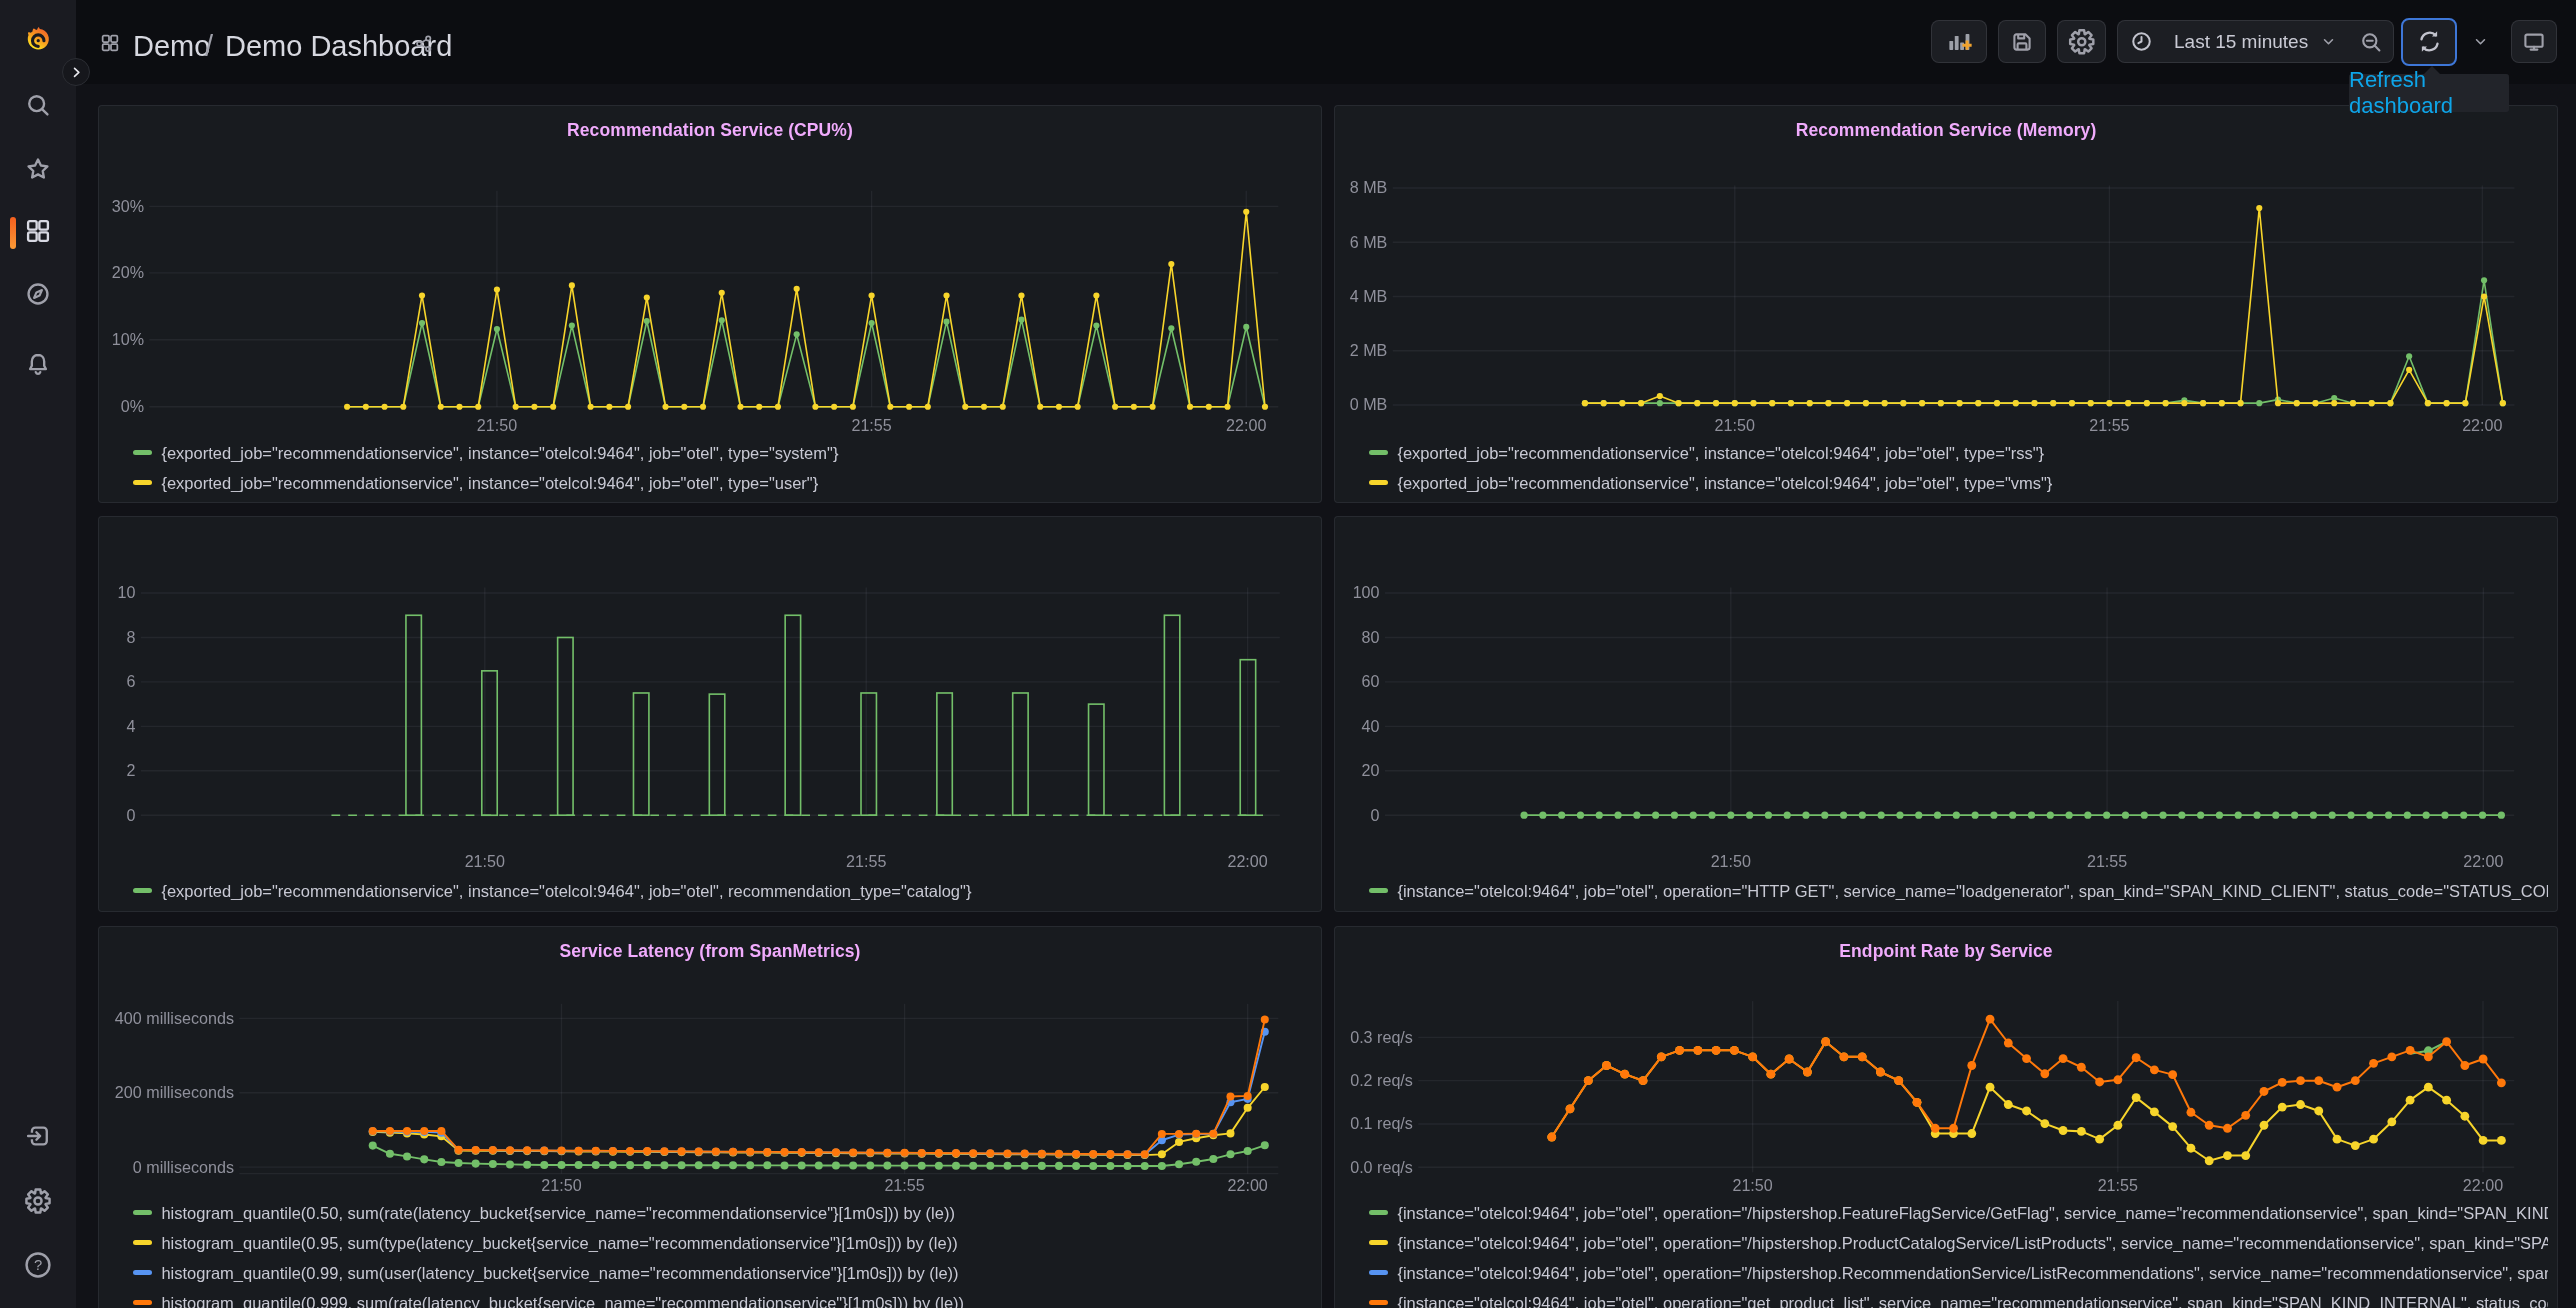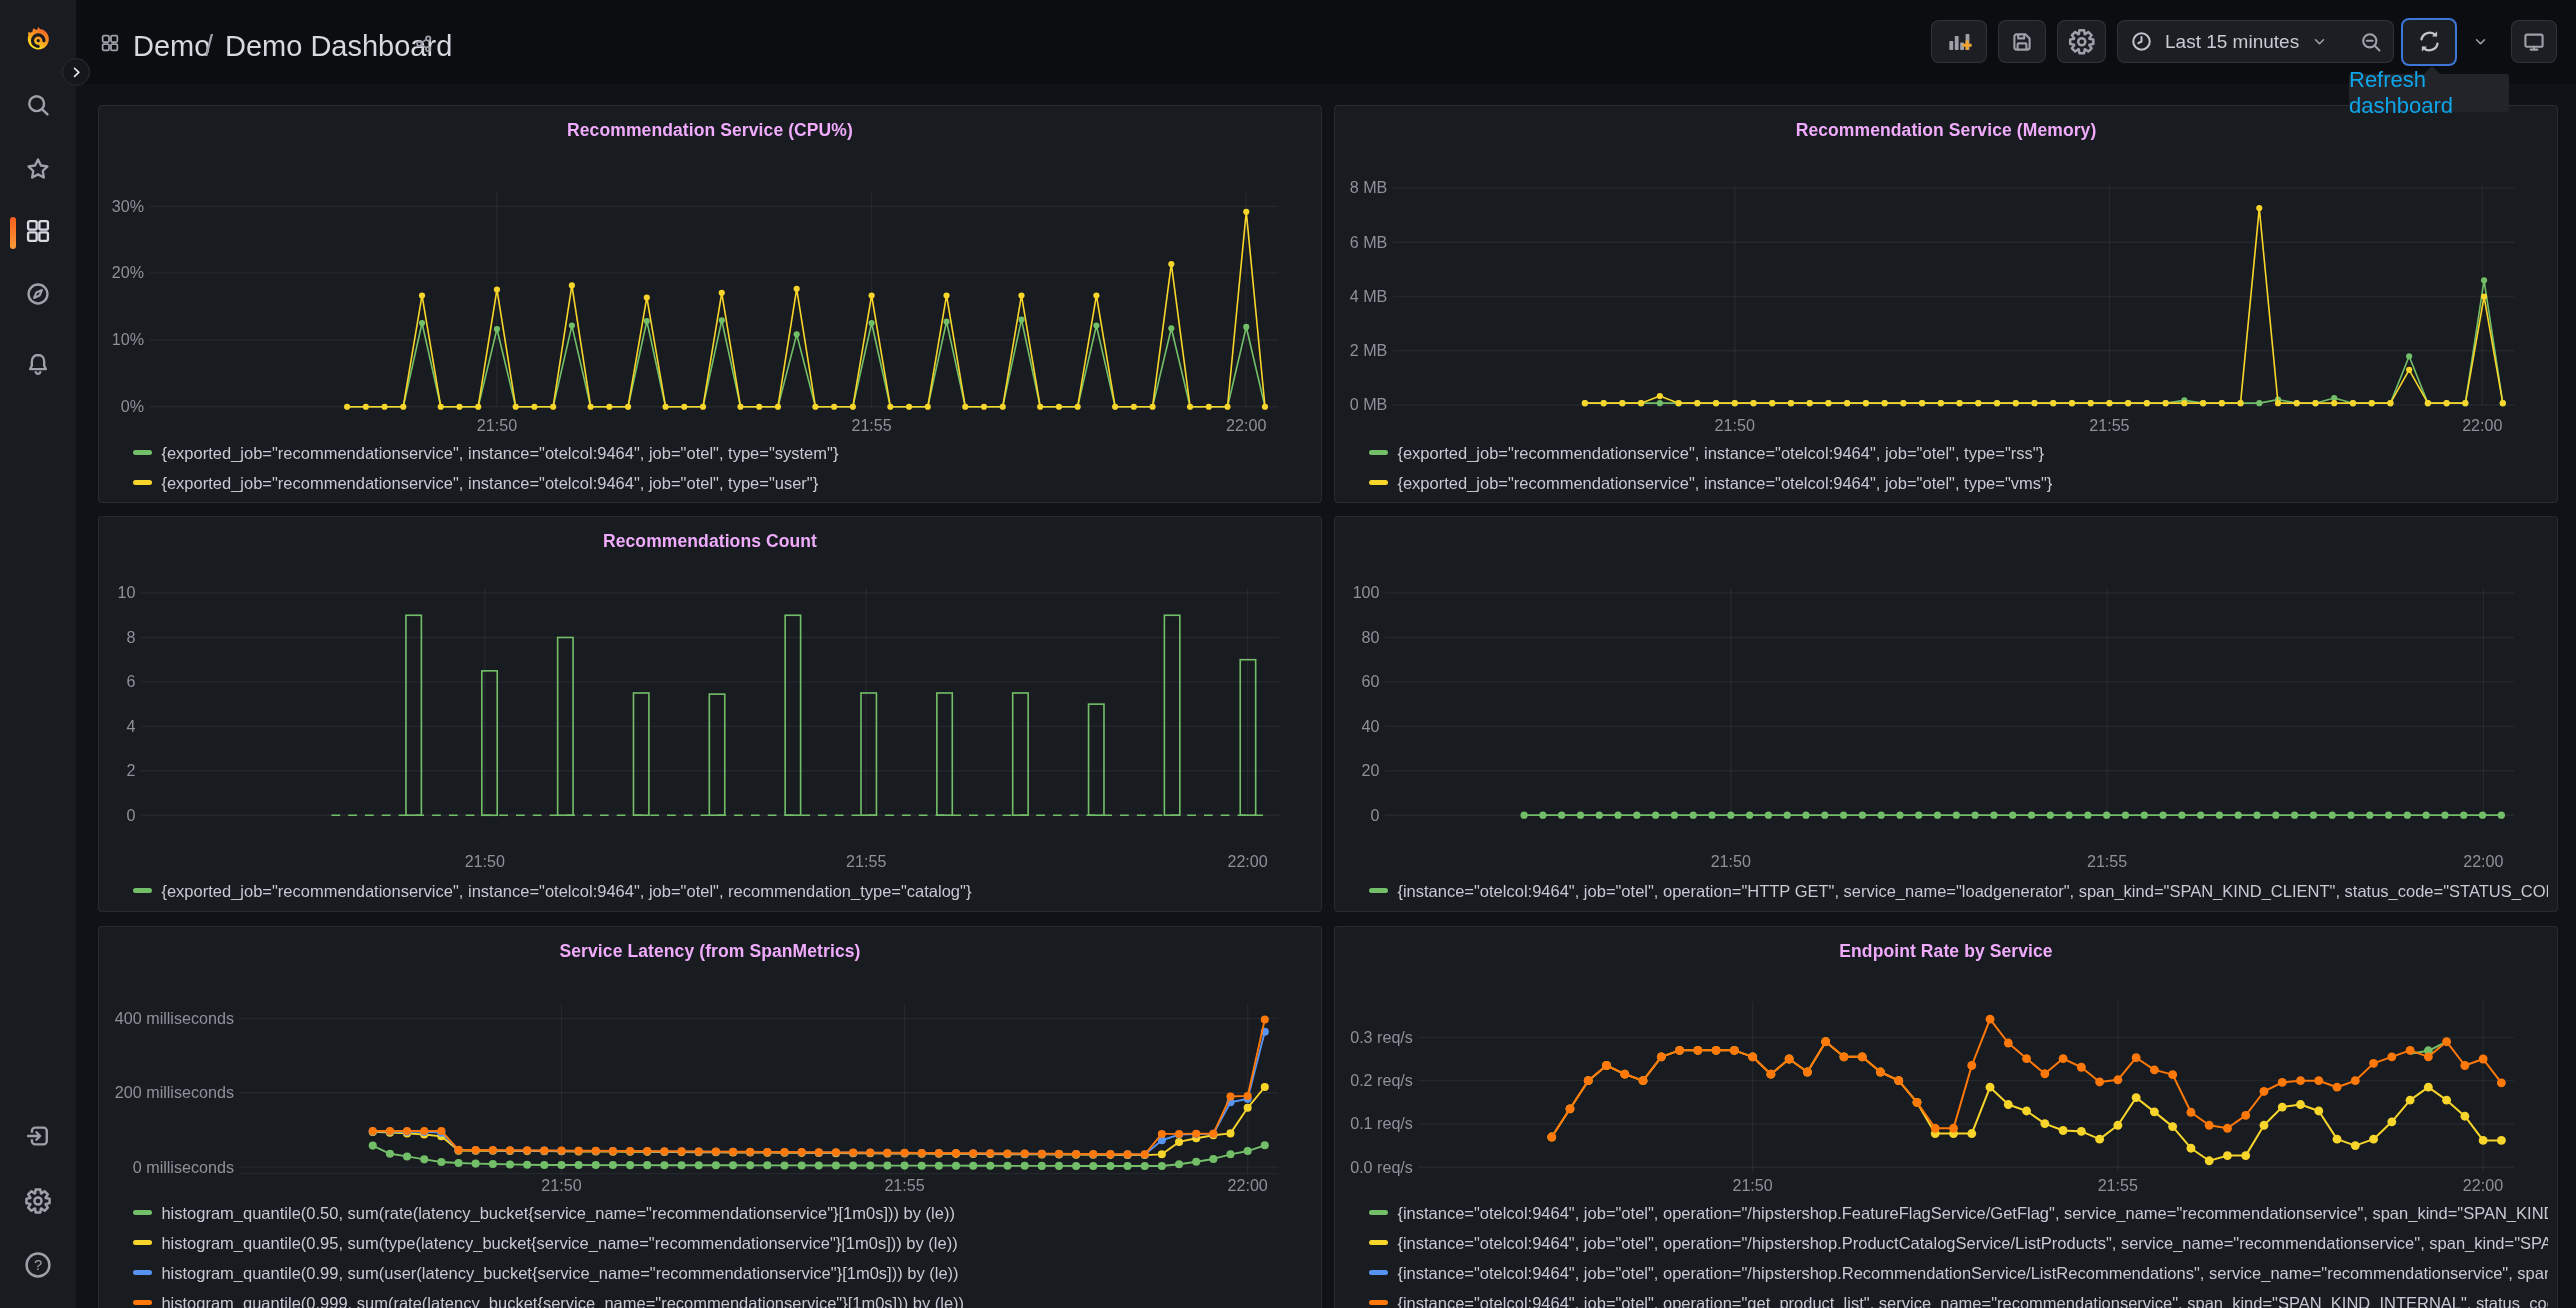--- a/index.html
+++ b/index.html
@@ -58,21 +58,21 @@
       <svg width="29.5" height="29.5" viewBox="0 0 24 24" fill="none">
         <path d="M18.27 9.64 L21.41 10.11 L21.41 13.89 L18.27 14.36 L18.10 14.76 L19.99 17.32 L17.32 19.99 L14.76 18.10 L14.36 18.27 L13.89 21.41 L10.11 21.41 L9.64 18.27 L9.24 18.10 L6.68 19.99 L4.01 17.32 L5.90 14.76 L5.73 14.36 L2.59 13.89 L2.59 10.11 L5.73 9.64 L5.90 9.24 L4.01 6.68 L6.68 4.01 L9.24 5.90 L9.64 5.73 L10.11 2.59 L13.89 2.59 L14.36 5.73 L14.76 5.90 L17.32 4.01 L19.99 6.68 L18.10 9.24 Z" stroke="#9fa0aa" stroke-width="2.0" stroke-linejoin="round"></path>
         <circle cx="12" cy="12" r="2.9" stroke="#9fa0aa" stroke-width="2.0"></circle>
       </svg>
     </div>
 <div class="tbtn" style="left:2117px;top:20px;width:232px;justify-content:flex-start;padding-left:12px;border-top-right-radius:0;border-bottom-right-radius:0">
   <svg width="23" height="23" viewBox="0 0 24 24" fill="none">
         <circle cx="12" cy="12" r="8.6" stroke="#c2c3cd" stroke-width="2.1"></circle>
         <path d="M12 7.2 L12 12 L8.8 13.8" stroke="#c2c3cd" stroke-width="2.1" stroke-linecap="round" stroke-linejoin="round"></path>
       </svg>
-      <span style="color:#c9cad4;font-size:19px;margin-left:12px">Last 15 minutes</span>
+      <span style="color:#c9cad4;font-size:19px;margin-left:21px">Last 15 minutes</span>
   <span style="margin-left:10.7px;margin-top:2.7px"><svg width="19" height="19" viewBox="0 0 24 24" fill="none">
           <path d="M7 9.8 L12 14.8 L17 9.8" stroke="#9fa0aa" stroke-width="2" stroke-linecap="round" stroke-linejoin="round"></path>
         </svg></span>
 </div>
 <div class="tbtn" style="left:2348px;top:20px;width:46px;border-top-left-radius:0;border-bottom-left-radius:0;border-left:none">
       <svg width="24" height="24" viewBox="0 0 24 24" fill="none">
         <circle cx="10.8" cy="10.8" r="6.6" stroke="#9fa0aa" stroke-width="2.1"></circle>
         <path d="M15.6 15.6 L20.4 20.4" stroke="#9fa0aa" stroke-width="2.1" stroke-linecap="round"></path>
         <path d="M7.9 10.8 L13.7 10.8" stroke="#9fa0aa" stroke-width="2.1" stroke-linecap="round"></path>
       </svg>
@@ -355,21 +355,20 @@
         <circle cx="1627.7" cy="442.2" r="4.6" fill="#F7D52B"></circle>
         <circle cx="1655.6" cy="442.2" r="4.6" fill="#F7D52B"></circle>
         <circle cx="1683.5" cy="442.2" r="4.6" fill="#F7D52B"></circle>
         <circle cx="1711.4" cy="283.4" r="4.6" fill="#F7D52B"></circle>
         <circle cx="1739.3" cy="442.2" r="4.6" fill="#F7D52B"></circle>
       </svg>
 <div class="lg" style="top:338px"><span class="lm" style="background:#73BF69"></span><span class="lt">{exported_job="recommendationservice", instance="otelcol:9464", job="otel", type="rss"}</span></div>
       <div class="lg" style="top:368px"><span class="lm" style="background:#F7D52B"></span><span class="lt">{exported_job="recommendationservice", instance="otelcol:9464", job="otel", type="vms"}</span></div>
 </div>
     <div class="panel" style="left:98px;top:516px;width:1224px;height:396px">
-<div class="ptitle">Recommendations Count</div>
 <svg class="chart" width="1224" height="396" viewBox="0 0 1823 590">
         <line x1="62" y1="444.3" x2="1759" y2="444.3" stroke="rgba(204,204,220,0.07)" stroke-width="2"></line>
         <line x1="62" y1="378.1" x2="1759" y2="378.1" stroke="rgba(204,204,220,0.07)" stroke-width="2"></line>
         <line x1="62" y1="311.9" x2="1759" y2="311.9" stroke="rgba(204,204,220,0.07)" stroke-width="2"></line>
         <line x1="62" y1="245.7" x2="1759" y2="245.7" stroke="rgba(204,204,220,0.07)" stroke-width="2"></line>
         <line x1="62" y1="179.5" x2="1759" y2="179.5" stroke="rgba(204,204,220,0.07)" stroke-width="2"></line>
         <line x1="62" y1="113.3" x2="1759" y2="113.3" stroke="rgba(204,204,220,0.07)" stroke-width="2"></line>
         <line x1="574.5" y1="105" x2="574.5" y2="444.3" stroke="rgba(204,204,220,0.07)" stroke-width="2"></line>
         <line x1="1142.8" y1="105" x2="1142.8" y2="444.3" stroke="rgba(204,204,220,0.07)" stroke-width="2"></line>
         <line x1="1711" y1="105" x2="1711" y2="444.3" stroke="rgba(204,204,220,0.07)" stroke-width="2"></line>

